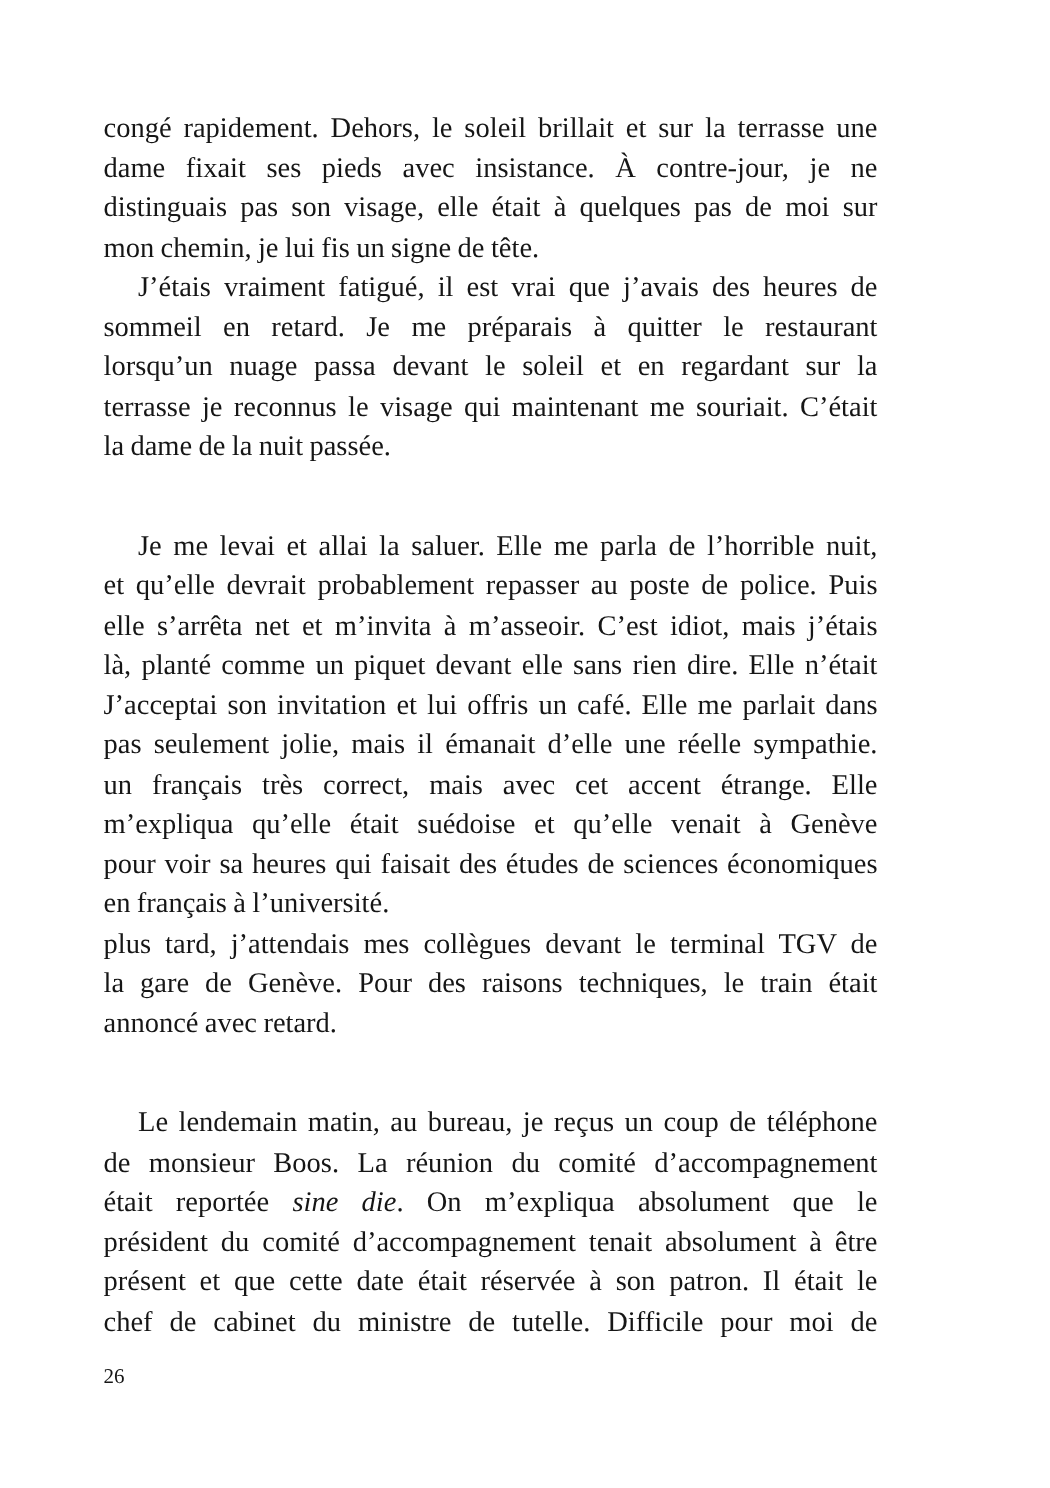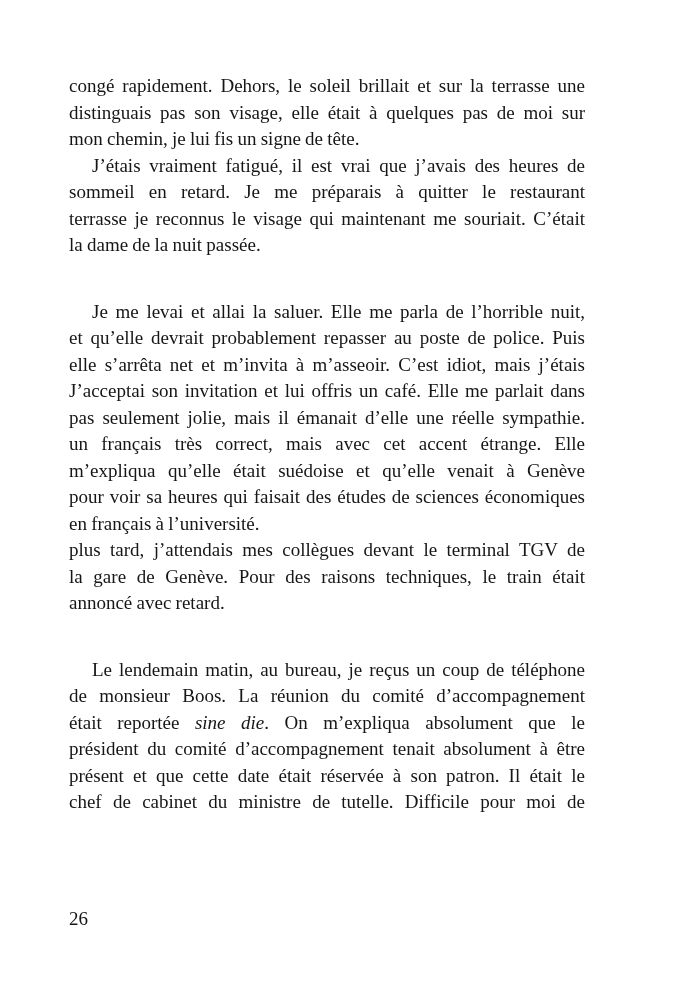--- a/index.html
+++ b/index.html
@@ -44,48 +44,51 @@
     text-align: left;
     text-align-last: left;
   }
   .line.last::after { content: none; }
   .line.indent { padding-left: 23px; }
   .italic { font-style: italic; }
   .page-number {
     position: absolute;
     left: 69px;
     top: 906px;
-    font-size: 19px;
+    font-size: 14px;
     line-height: 26.5px;
   }
 </style>
 </head>
 <body>
 
 <div class="page">
 
   <div class="text-block">
 
     <div class="para">
       <div class="line">congé rapidement. Dehors, le soleil brillait et sur la terrasse une</div>
+      <div class="line">dame fixait ses pieds avec insistance. À contre-jour, je ne</div>
       <div class="line">distinguais pas son visage, elle était à quelques pas de moi sur</div>
       <div class="line last">mon chemin, je lui fis un signe de tête.</div>
     </div>
 
     <div class="para">
       <div class="line indent">J’étais vraiment fatigué, il est vrai que j’avais des heures de</div>
       <div class="line">sommeil en retard. Je me préparais à quitter le restaurant</div>
+      <div class="line">lorsqu’un nuage passa devant le soleil et en regardant sur la</div>
       <div class="line">terrasse je reconnus le visage qui maintenant me souriait. C’était</div>
       <div class="line last">la dame de la nuit passée.</div>
     </div>
 
     <div class="para gap">
       <div class="line indent">Je me levai et allai la saluer. Elle me parla de l’horrible nuit,</div>
       <div class="line">et qu’elle devrait probablement repasser au poste de police. Puis</div>
       <div class="line">elle s’arrêta net et m’invita à m’asseoir. C’est idiot, mais j’étais</div>
+      <div class="line">là, planté comme un piquet devant elle sans rien dire. Elle n’était</div>
       <div class="line">J’acceptai son invitation et lui offris un café. Elle me parlait dans</div>
       <div class="line">pas seulement jolie, mais il émanait d’elle une réelle sympathie.</div>
       <div class="line">un français très correct, mais avec cet accent étrange. Elle</div>
       <div class="line">m’expliqua qu’elle était suédoise et qu’elle venait à Genève</div>
       <div class="line">pour voir sa heures qui faisait des études de sciences économiques</div>
       <div class="line last">en français à l’université.</div>
     </div>
 
     <div class="para">
       <div class="line">plus tard, j’attendais mes collègues devant le terminal TGV de</div>

